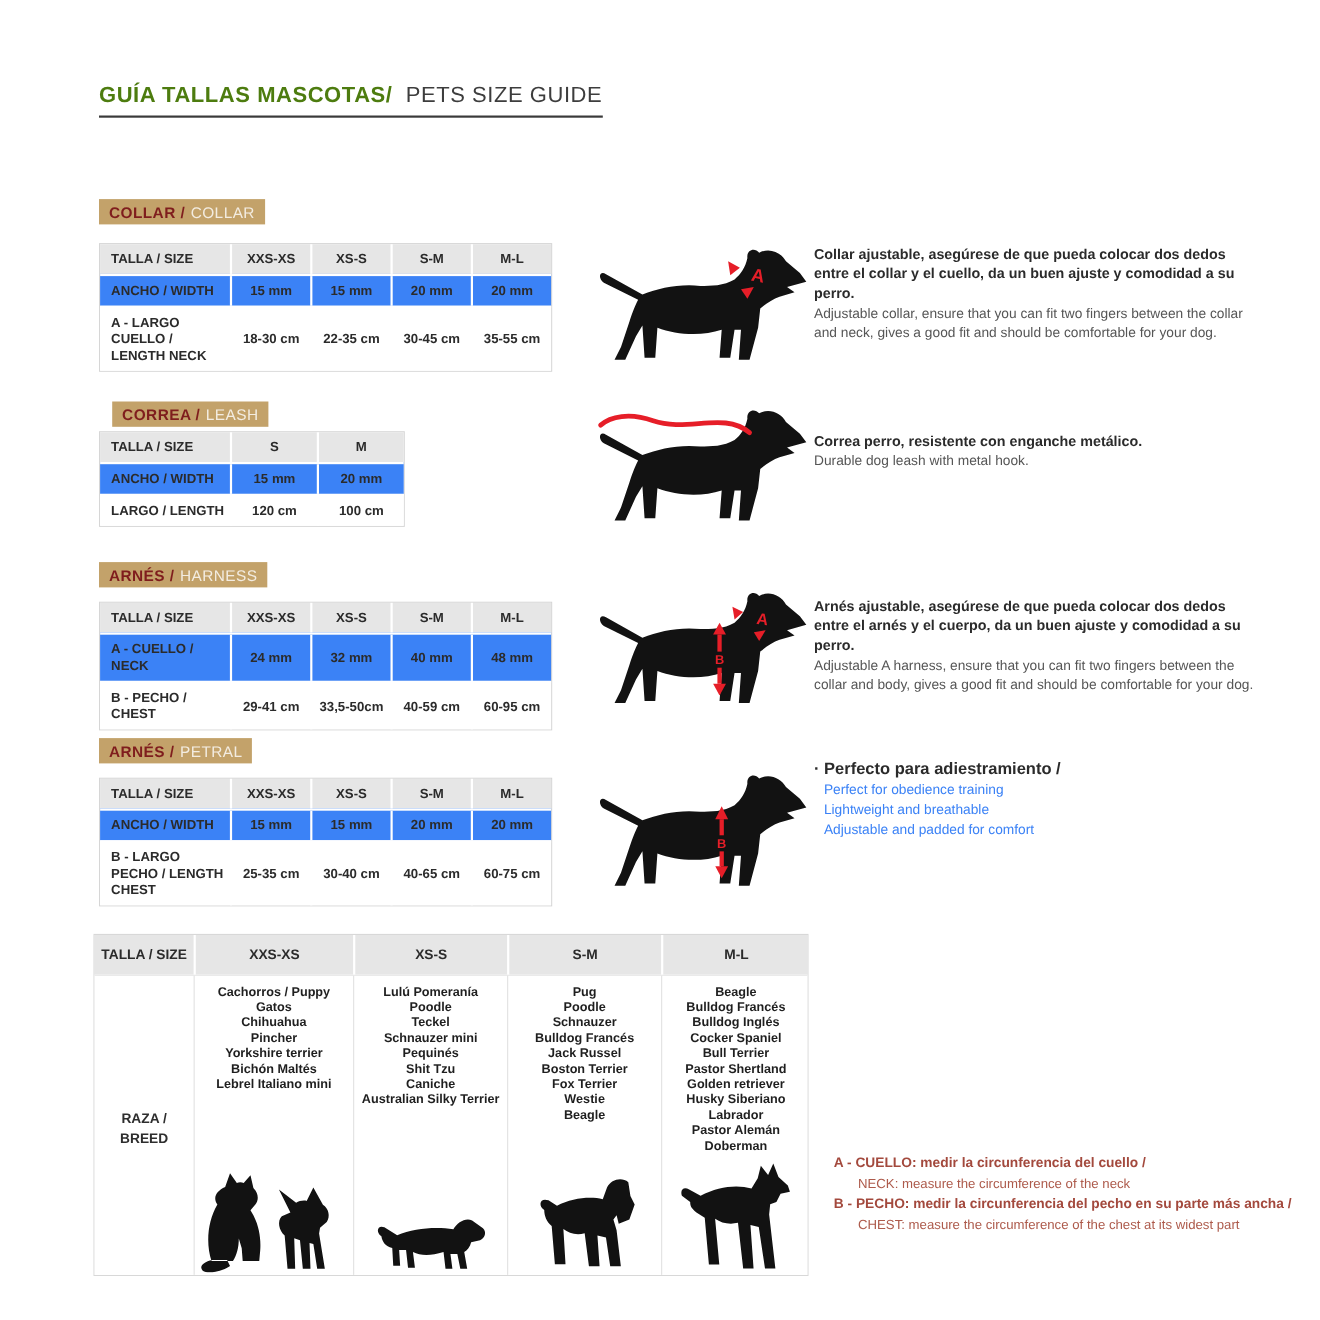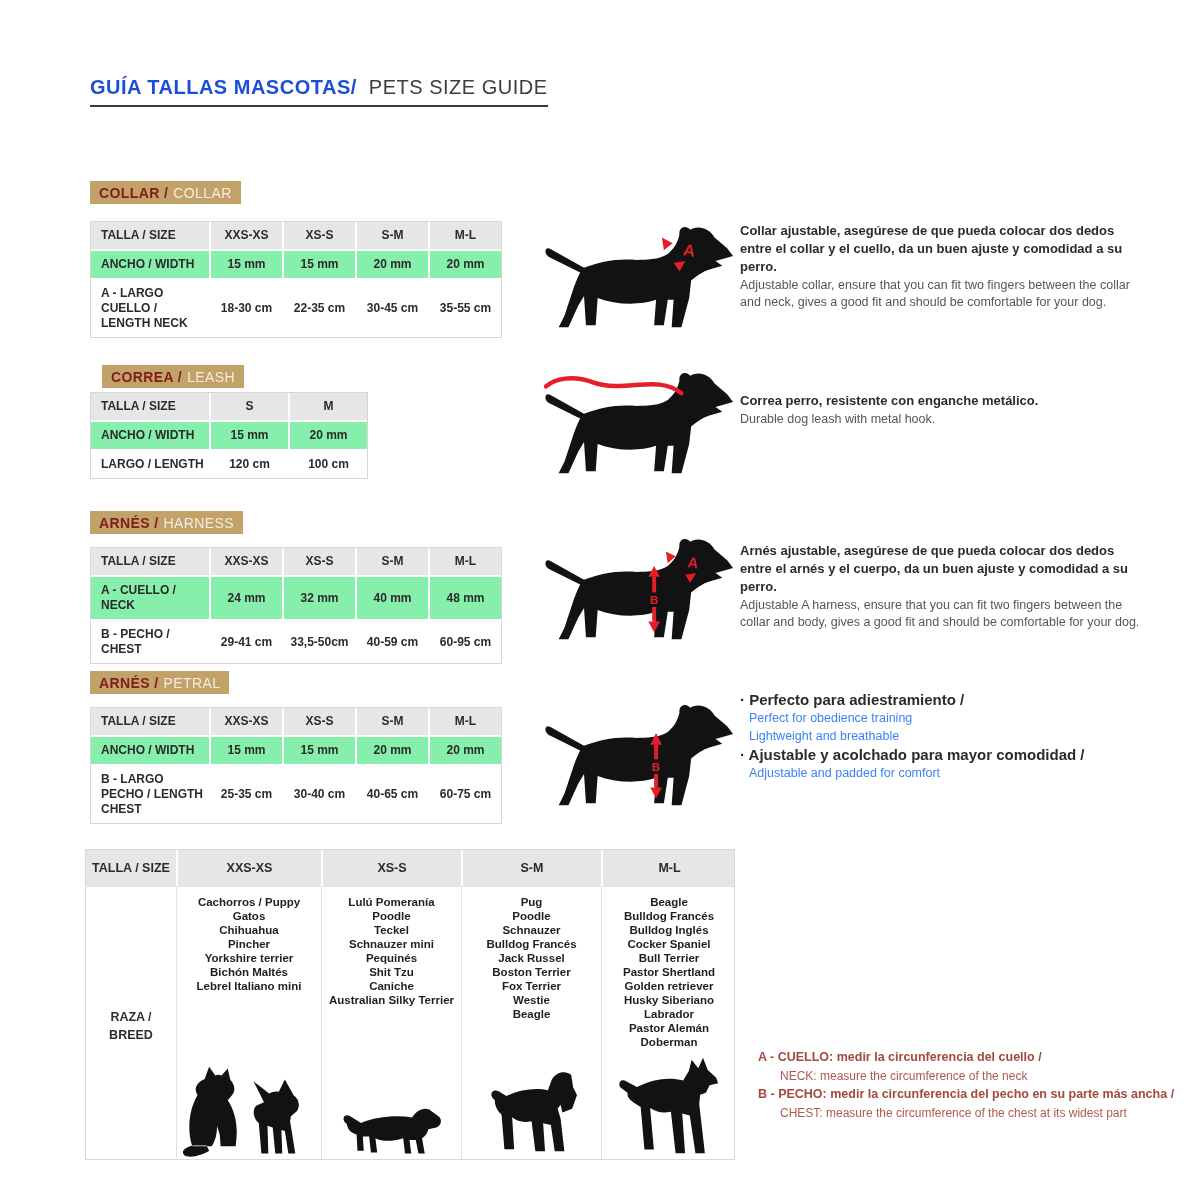--- a/index.html
+++ b/index.html
@@ -2,38 +2,38 @@
 <html><head>
 <meta charset="utf-8">
 <style>
   html,body{margin:0;padding:0;background:#fff;}
   body{font-family:"Liberation Sans", sans-serif; color:#2e2e2e;}
   .page{position:relative;width:1200px;height:1200px;background:#fff;overflow:hidden;}
 
   
   .page-title{position:absolute;left:90px;top:76px;display:inline-block;
     border-bottom:2px solid #3a3a3a;padding-bottom:6px;font-size:20px;letter-spacing:.5px;}
-  .t-es{font-weight:700;color:#1d4ed8;}
+  .t-es{font-weight:700;color:#4d7c0f;}
   .t-en{font-weight:400;color:#3d3d3d;margin-left:6px;}
   .page-subtitle{position:absolute;left:95px;top:140px;font-size:15px;letter-spacing:.4px;}
   .s-es{font-weight:700;color:#b2914f;}
   .s-en{font-weight:400;color:#c6ae7d;}
 
   
   .badge{position:absolute;height:23px;display:inline-flex;align-items:center;
     background:#c3a26a;padding:0 9px;font-size:14px;letter-spacing:.4px;}
   .badge .b-es{font-weight:700;color:#7f1d1d;}
   .badge .b-en{font-weight:400;color:rgba(255,255,255,.8);margin-left:5px;}
 
   
   .mtable{position:absolute;border:1px solid #d6d6d6;box-sizing:border-box;background:#fff;}
   .trow{display:flex;}
   .trow + .trow{border-top:2px solid #fff;}
   .thead{background:#e6e6e6;}
-  .tgray{background:#86efac;}
+  .tgray{background:#3b82f6;}
   .twhite{background:#fff;}
   .tcell{display:flex;align-items:center;justify-content:center;text-align:center;
     font-weight:700;font-size:12px;color:#2b2b2b;border-left:2px solid #fff;
     padding:6px 3px;min-height:19px;box-sizing:border-box;line-height:1.25;}
   .tcell:first-child{border-left:none;justify-content:flex-start;text-align:left;padding-left:10px;}
   .c-label{width:118px;flex:none;}
   .c-val{flex:1;}
 
   
   .dogfig{position:absolute;width:205px;height:112px;}
@@ -266,21 +266,20 @@
 
   <div class="featlist" style="left:740px;top:690px;">
     <div class="feat">
       <div class="feat-es">Perfecto para adiestramiento /</div>
       <div class="feat-en">Perfect for obedience training</div>
     </div>
     <div class="feat">
       <div class="feat-en">Lightweight and breathable</div>
     </div>
     <div class="feat">
-      <div class="feat-es">Ajustable y acolchado para mayor comodidad /</div>
       <div class="feat-en">Adjustable and padded for comfort</div>
     </div>
   </div>
 
   <div class="breed-table">
     <div class="bt-head">
       <div class="bt-hcell w90">TALLA / SIZE</div>
       <div class="bt-hcell w145">XXS-XS</div>
       <div class="bt-hcell w140">XS-S</div>
       <div class="bt-hcell w140">S-M</div>

